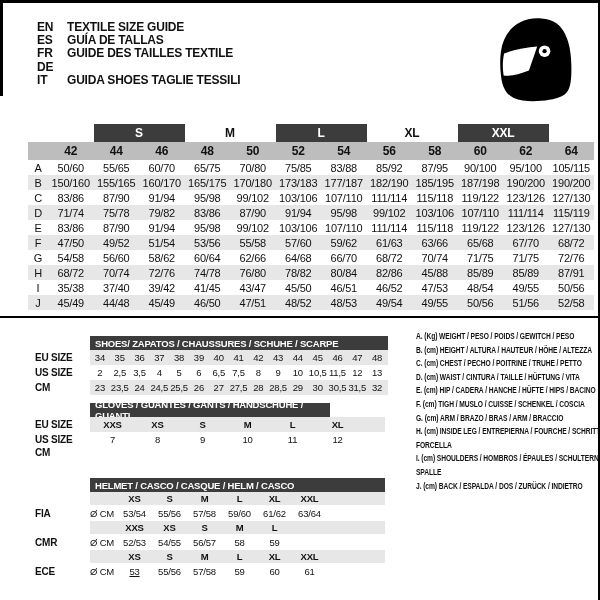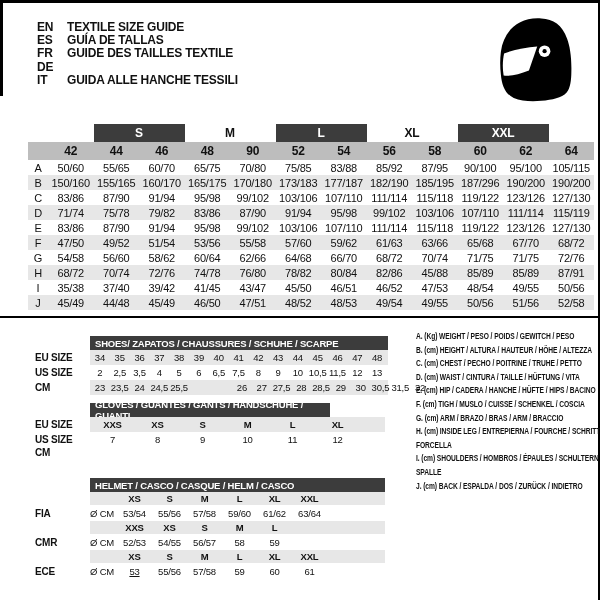--- a/index.html
+++ b/index.html
@@ -67,21 +67,21 @@
       </div>
       <div class="lang-line">
         <span class="lang-code">FR</span>
         <span class="lang-text">GUIDE DES TAILLES TEXTILE</span>
       </div>
       <div class="lang-line">
         <span class="lang-code">DE</span>
       </div>
       <div class="lang-line">
         <span class="lang-code">IT</span>
-        <span class="lang-text">GUIDA ALLE HANCHE TESSILI</span>
+        <span class="lang-text">GUIDA SHOES TAGLIE TESSILI</span>
       </div>
     </div>
 
   <div id="helmet-icon-wrap">
     <svg viewBox="0 0 100 100" width="92" height="92" aria-hidden="true">
       <path fill="#000" d="M58 6 C33 4 17 20 14 42 C13 50 13 59 14 67 C15 79 19 88 28 92.5 C36 96 48 96.5 58 95.5 C70 94.5 80 92.5 85.5 86.5 C89.5 81.5 90.5 73 90.6 64 C91 48 89 36 86 28 C80.5 12.5 71 7 58 6 Z"></path>
       <path fill="#fff" d="M17.5 44 C28 40 41.5 37.3 53.5 36.4 L44.5 62.5 C34 66.5 24 69.3 17 68 C15.6 60 15.9 51.5 17.5 44 Z"></path>
       <circle cx="61.5" cy="41.5" r="6.3" fill="#fff"></circle>
       <circle cx="61.5" cy="41.5" r="2.3" fill="#000"></circle>
     </svg>
@@ -97,21 +97,21 @@
         <div class="st-group-cell" style="flex: 2 1 0%;">XL</div>
         <div class="st-group-cell dark" style="flex: 2 1 0%;">XXL</div>
         <div class="st-group-cell" style="flex: 1 1 0%;"></div>
       </div>
       <div class="st-row nums">
         <div class="st-letter"></div>
         <div class="st-cell">42</div>
         <div class="st-cell">44</div>
         <div class="st-cell">46</div>
         <div class="st-cell">48</div>
-        <div class="st-cell">90</div>
+        <div class="st-cell">50</div>
         <div class="st-cell">52</div>
         <div class="st-cell">54</div>
         <div class="st-cell">56</div>
         <div class="st-cell">58</div>
         <div class="st-cell">60</div>
         <div class="st-cell">62</div>
         <div class="st-cell">64</div>
       </div>
       <div class="st-row body">
         <div class="st-letter">A</div>
@@ -132,21 +132,21 @@
         <div class="st-letter">B</div>
         <div class="st-cell">150/160</div>
         <div class="st-cell">155/165</div>
         <div class="st-cell">160/170</div>
         <div class="st-cell">165/175</div>
         <div class="st-cell">170/180</div>
         <div class="st-cell">173/183</div>
         <div class="st-cell">177/187</div>
         <div class="st-cell">182/190</div>
         <div class="st-cell">185/195</div>
-        <div class="st-cell">187/296</div>
+        <div class="st-cell">187/198</div>
         <div class="st-cell">190/200</div>
         <div class="st-cell">190/200</div>
       </div>
       <div class="st-row body">
         <div class="st-letter">C</div>
         <div class="st-cell">83/86</div>
         <div class="st-cell">87/90</div>
         <div class="st-cell">91/94</div>
         <div class="st-cell">95/98</div>
         <div class="st-cell">99/102</div>
@@ -312,21 +312,21 @@
         </div>
       </div>
       <div class="bt-row">
         <div class="bt-label">CM</div>
         <div class="bt-band gray" style="width: 298px;">
           <div class="bt-cell" style="width: 19.8px;">23</div>
           <div class="bt-cell" style="width: 19.8px;">23,5</div>
           <div class="bt-cell" style="width: 19.8px;">24</div>
           <div class="bt-cell" style="width: 19.8px;">24,5</div>
           <div class="bt-cell" style="width: 19.8px;">25,5</div>
-          <div class="bt-cell" style="width: 19.8px; margin-left: 43px;">26</div>
+          <div class="bt-cell" style="width: 19.8px;">26</div>
           <div class="bt-cell" style="width: 19.8px;">27</div>
           <div class="bt-cell" style="width: 19.8px;">27,5</div>
           <div class="bt-cell" style="width: 19.8px;">28</div>
           <div class="bt-cell" style="width: 19.8px;">28,5</div>
           <div class="bt-cell" style="width: 19.8px;">29</div>
           <div class="bt-cell" style="width: 19.8px;">30</div>
           <div class="bt-cell" style="width: 19.8px;">30,5</div>
           <div class="bt-cell" style="width: 19.8px;">31,5</div>
           <div class="bt-cell" style="width: 19.8px;">32</div>
         </div>

